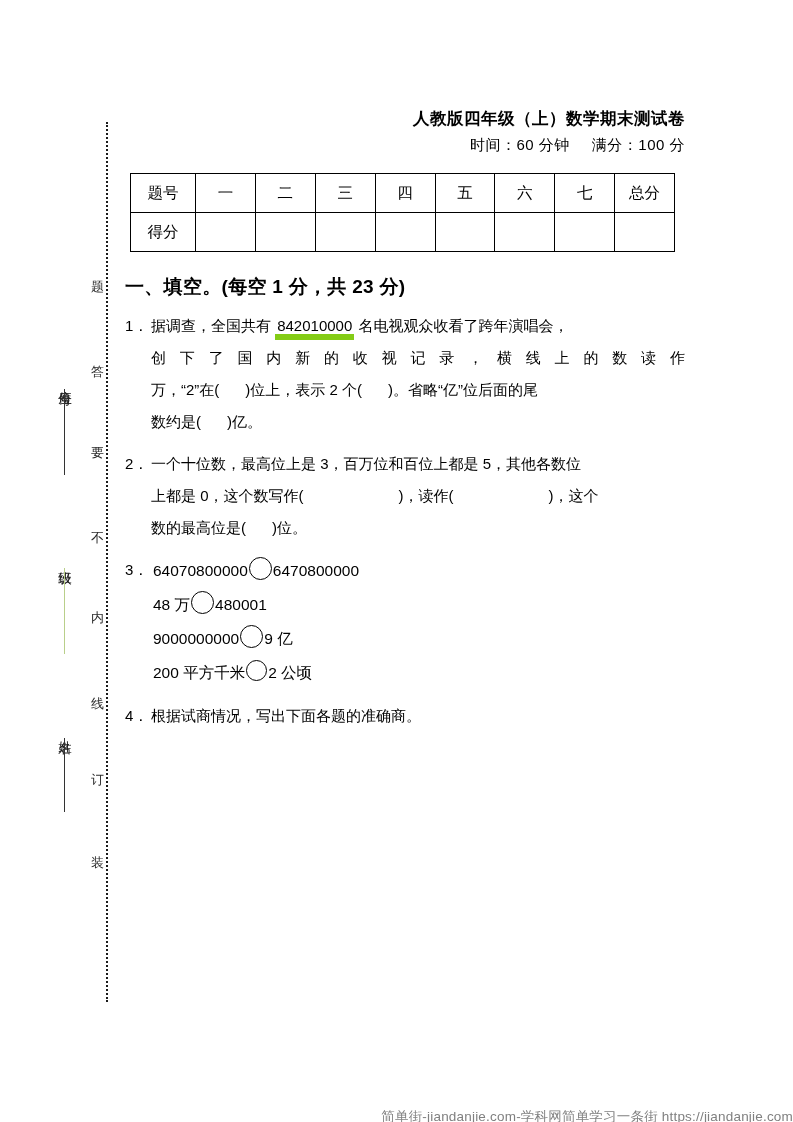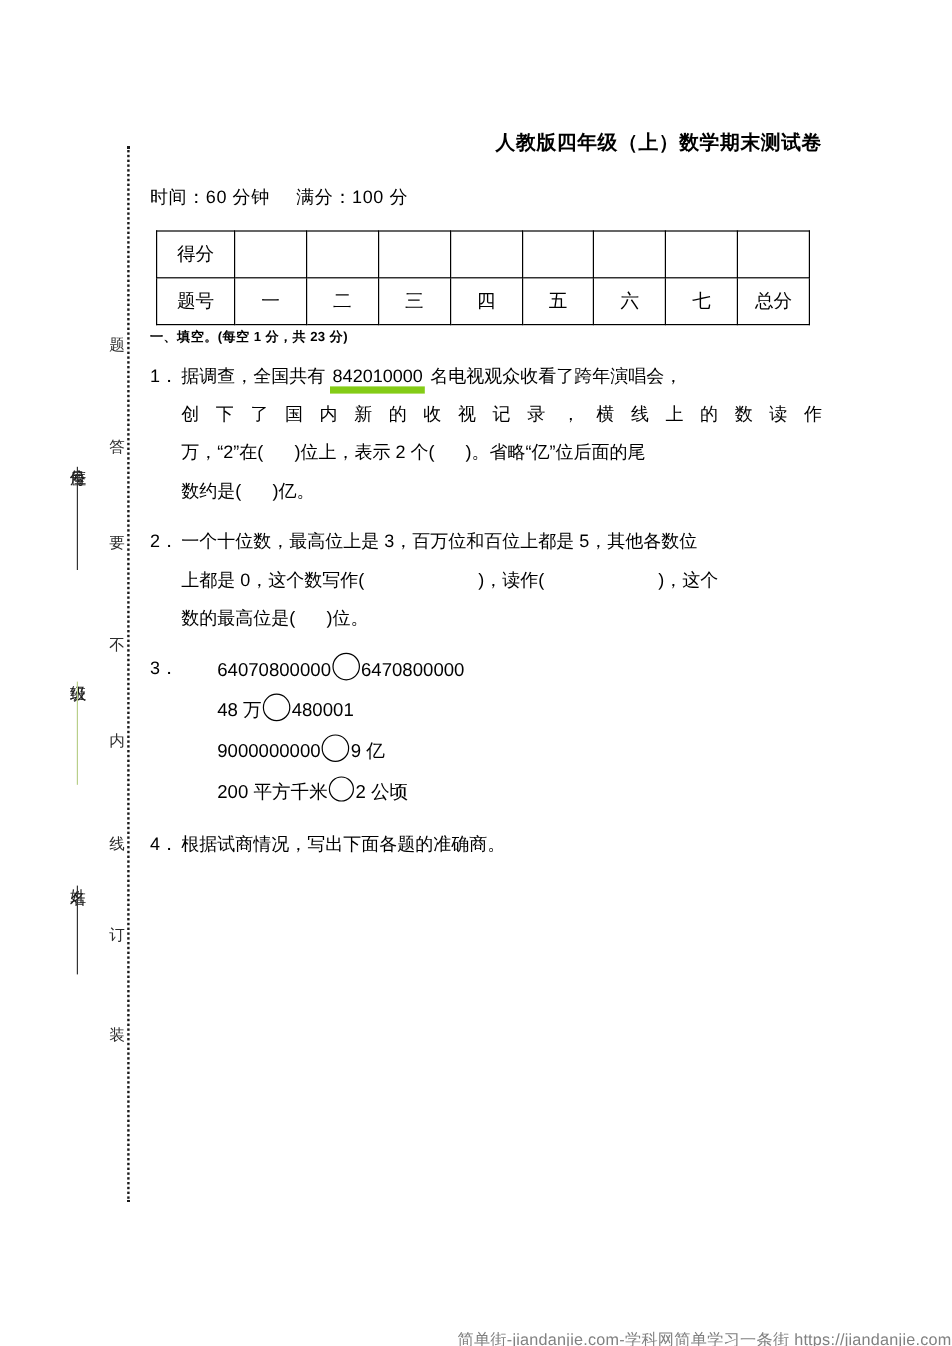--- a/index.html
+++ b/index.html
@@ -90,23 +90,23 @@
   }
 
   .doc-title {
     text-align: right;
     font-size: 16.5px;
     font-weight: bold;
     letter-spacing: 0.5px;
     margin-top: 108px;
   }
   .doc-subtitle {
-    text-align: left;
+    text-align: right;
     font-size: 15px;
-    margin-top: 25px;
+    margin-top: 6px;
     letter-spacing: 0.5px;
   }
   .doc-subtitle .gap { display: inline-block; width: 22px; }
 
   
   table.score-table {
     border-collapse: collapse;
     margin: 18px 0 0 5px;
     width: 545px;
     table-layout: fixed;
@@ -115,23 +115,23 @@
     border: 1px solid #000;
     height: 36px;
     text-align: center;
     vertical-align: middle;
     font-size: 15.5px;
   }
   table.score-table td.head-cell { width: 62px; }
 
   
   .section-title {
-    font-size: 11px;
+    font-size: 19px;
     font-weight: bold;
-    margin-top: 2px;
+    margin-top: 22px;
     letter-spacing: 0.3px;
   }
 
   .q {
     display: flex;
     margin-top: 10px;
     font-size: 15px;
   }
   .q-num {
     width: 26px;
@@ -175,21 +175,20 @@
     width: 19px;
     height: 19px;
     vertical-align: -3px;
   }
 
   .sub-line {
     line-height: 34px;
     font-size: 15.5px;
     padding-left: 2px;
     white-space: nowrap;
-    margin-left: 28px;
   }
 
   
   .footer {
     position: absolute;
     left: 0;
     top: 1068px;
     width: 793px;
     text-align: right;
     font-size: 13.5px;
@@ -229,40 +228,40 @@
 
   <div class="doc-title">人教版四年级（上）数学期末测试卷</div>
 
   <div class="doc-subtitle">
     <span>时间：60 分钟</span><span class="gap"></span><span>满分：100 分</span>
   </div>
 
   <table class="score-table">
     <tbody>
         <tr>
-      <td class="head-cell">得分</td>
-      <td></td>
-      <td></td>
-      <td></td>
-      <td></td>
-      <td></td>
-      <td></td>
-      <td></td>
-      <td></td>
-    </tr>
-    <tr>
       <td class="head-cell">题号</td>
       <td>一</td>
       <td>二</td>
       <td>三</td>
       <td>四</td>
       <td>五</td>
       <td>六</td>
       <td>七</td>
       <td>总分</td>
+    </tr>
+    <tr>
+      <td class="head-cell">得分</td>
+      <td></td>
+      <td></td>
+      <td></td>
+      <td></td>
+      <td></td>
+      <td></td>
+      <td></td>
+      <td></td>
     </tr>
   </tbody>
     </table>
 
   <div class="section-title">一、填空。(每空 1 分，共 23 分)</div>
 
   <div class="q">
     <div class="q-num">1．</div>
     <div class="q-body">
       <div class="q-line">

